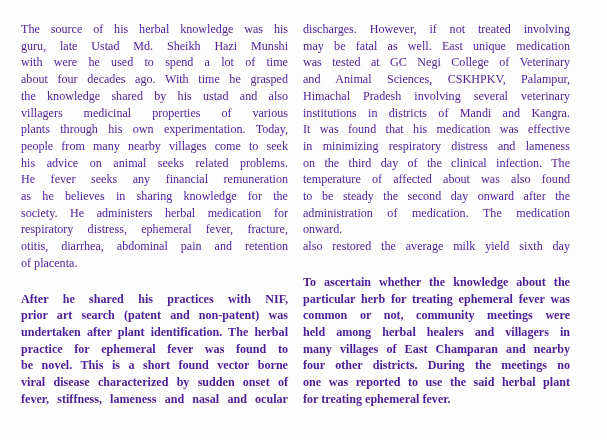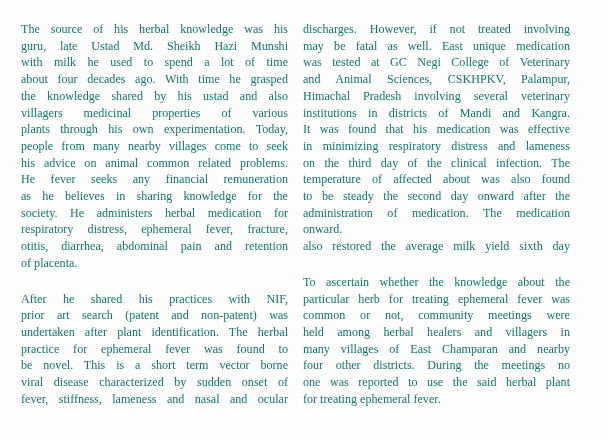--- a/index.html
+++ b/index.html
@@ -29,59 +29,60 @@
     flex: 0 0 267px;
     font-size: 12.1px;
     line-height: 16.7px;
     font-weight: 400;
   }
   .para {
     margin: 0;
   }
   .para + .para {
     margin-top: 19px;
+    font-weight: bold;
   }
   .line {
     white-space: nowrap;
     text-align: justify;
     text-align-last: justify;
   }
   .line.end {
     text-align-last: left;
   }
 </style>
 </head>
 <body style="background: rgb(253, 253, 253);">
 
-<div class="page" style="color: #0f766e;">
+<div class="page" style="color: #4c1d95;">
   <div class="cols">
     <div class="col">
         <div class="para">
           <div class="line">The source of his herbal knowledge was his</div>
           <div class="line">guru, late Ustad Md. Sheikh Hazi Munshi</div>
-          <div class="line">with milk he used to spend a lot of time</div>
+          <div class="line">with were he used to spend a lot of time</div>
           <div class="line">about four decades ago. With time he grasped</div>
           <div class="line">the knowledge shared by his ustad and also</div>
           <div class="line">villagers medicinal properties of various</div>
           <div class="line">plants through his own experimentation. Today,</div>
           <div class="line">people from many nearby villages come to seek</div>
-          <div class="line">his advice on animal common related problems.</div>
+          <div class="line">his advice on animal seeks related problems.</div>
           <div class="line">He fever seeks any financial remuneration</div>
           <div class="line">as he believes in sharing knowledge for the</div>
           <div class="line">society. He administers herbal medication for</div>
           <div class="line">respiratory distress, ephemeral fever, fracture,</div>
           <div class="line">otitis, diarrhea, abdominal pain and retention</div>
           <div class="line end">of placenta.</div>
         </div>
         <div class="para">
           <div class="line">After he shared his practices with NIF,</div>
           <div class="line">prior art search (patent and non-patent) was</div>
           <div class="line">undertaken after plant identification. The herbal</div>
           <div class="line">practice for ephemeral fever was found to</div>
-          <div class="line">be novel. This is a short term vector borne</div>
+          <div class="line">be novel. This is a short found vector borne</div>
           <div class="line">viral disease characterized by sudden onset of</div>
           <div class="line">fever, stiffness, lameness and nasal and ocular</div>
         </div>
       </div>
     <div class="col">
         <div class="para">
           <div class="line">discharges. However, if not treated involving</div>
           <div class="line">may be fatal as well. East unique medication</div>
           <div class="line">was tested at GC Negi College of Veterinary</div>
           <div class="line">and Animal Sciences, CSKHPKV, Palampur,</div>

